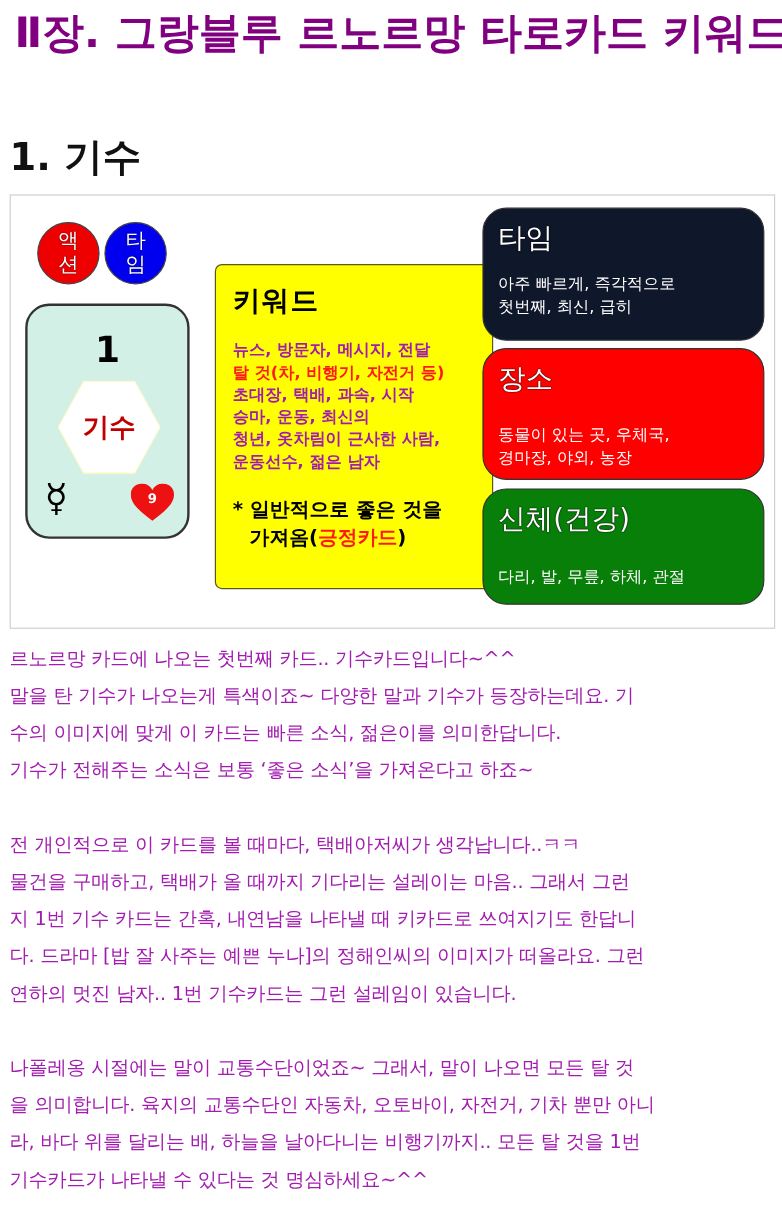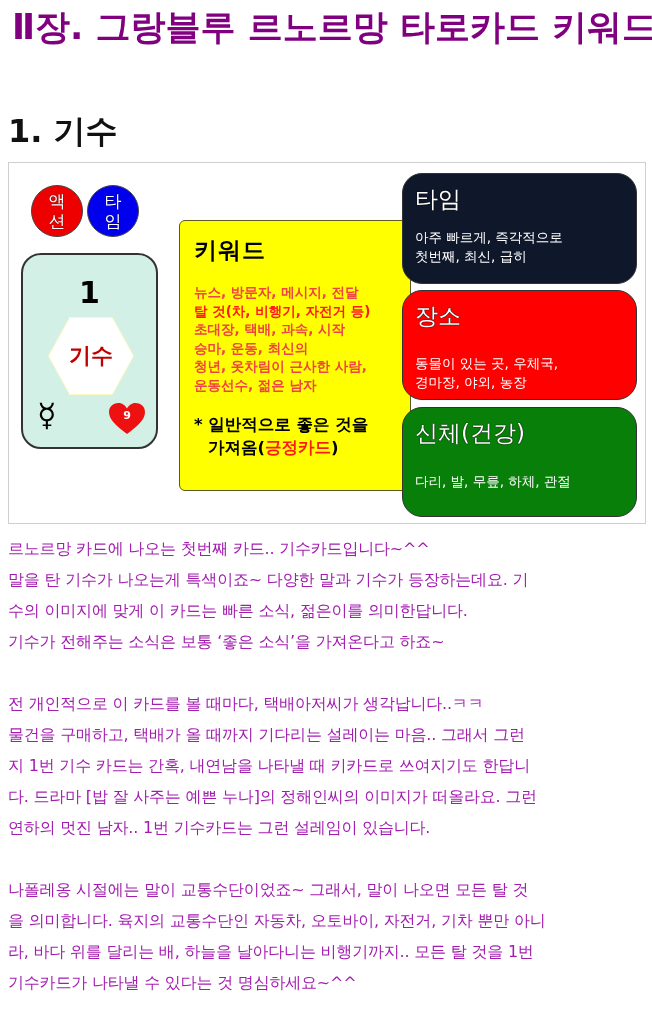--- a/index.html
+++ b/index.html
@@ -65,36 +65,36 @@
     font-size: 11px; font-weight: bold; color: #fff;
   }
 
   .keyword-box {
     position: absolute; left: 158px; top: 57px; width: 232px; height: 271px;
     background: #ffff00; border: 1.5px solid #5a5a20; border-radius: 6px;
     padding: 14px 0 0 14px;
     margin-left: 12px;
   }
   .keyword-title { font-size: 23px; font-weight: bold; color: #000; margin-bottom: 17px; letter-spacing: 1px; }
-  .keyword-line { font-size: 13.5px; font-weight: bold; color: #ef4444; line-height: 18.5px; white-space: nowrap; }
+  .keyword-line { font-size: 13.5px; font-weight: bold; color: #a21caf; line-height: 18.5px; white-space: nowrap; }
   .keyword-line.red { color: #ff1a1a; }
   .keyword-note { margin-top: 19px; font-size: 16.5px; font-weight: bold; color: #000; line-height: 23px; white-space: nowrap; }
   .keyword-note .red { color: #ff1a1a; }
   .keyword-note .indent { padding-left: 14px; display: block; }
 
   .info-box {
     position: absolute; left: 393px; width: 235px; border-radius: 20px;
     border: 1px solid #333; color: #fff; padding: 10px 0 0 12px;
   }
   .info-box .title { font-size: 23px; line-height: 30px; text-shadow: 0 0 1px #000, 0 0 1px #000; }
   .info-box .desc { font-size: 13.5px; line-height: 19px; margin-top: 14px; white-space: nowrap; }
   .info-box.blue { top: 10px; height: 111px; background: #0f172a; }
   .info-box.red { top: 127px; height: 110px; background: #ff0000; }
   .info-box.red .desc { margin-top: 23px; }
-  .info-box.green { top: 244px; height: 110px; background: #087f08; }
+  .info-box.green { top: 244px; height: 97px; background: #087f08; }
   .info-box.green .desc { margin-top: 24px; }
 
   .body-text {
     position: absolute; left: 8px; top: 533px; width: 640px;
     font-family: "DejaVu Sans", sans-serif; font-size: 16px; color: #a21caf;
     line-height: 31px; letter-spacing: -0.2px;
   }
   .body-text p { white-space: nowrap; height: 31px; }
   .body-text .gap { height: 31px; }
 </style>

